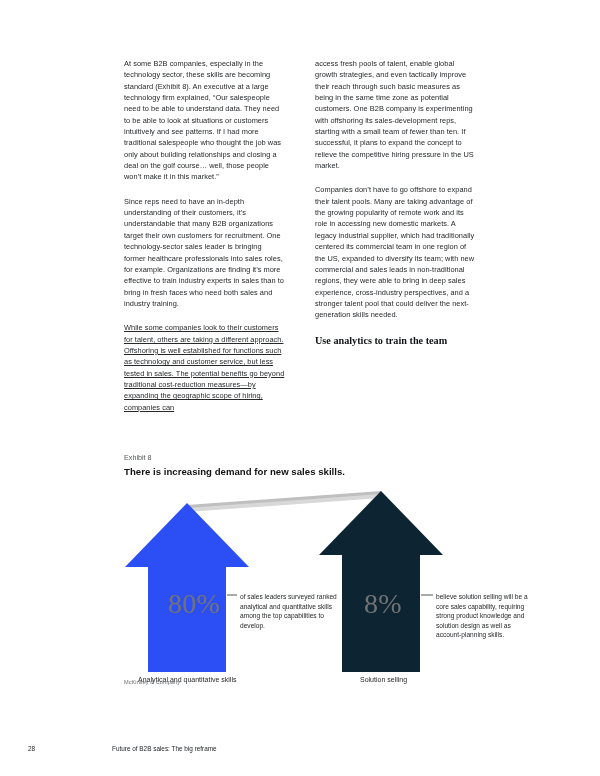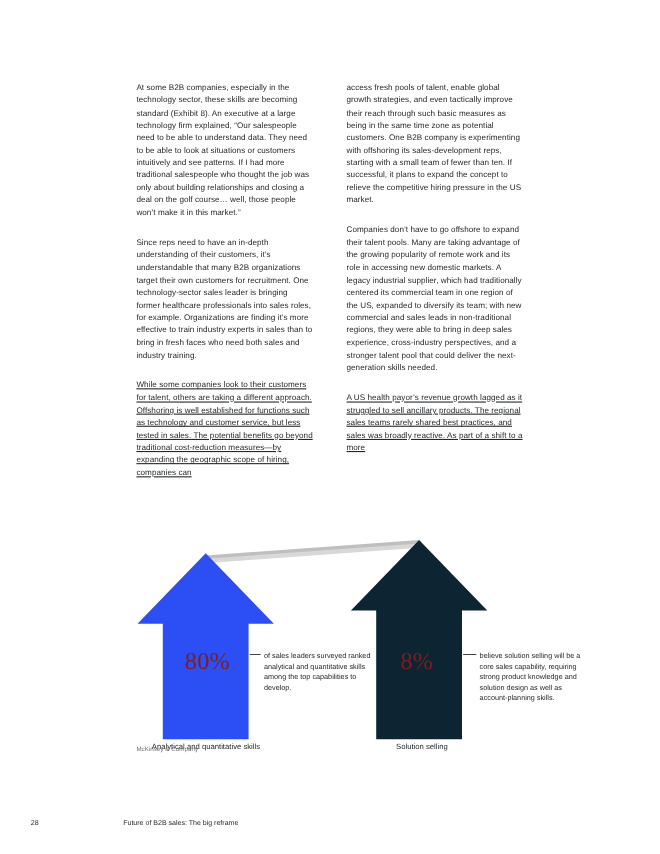--- a/index.html
+++ b/index.html
@@ -28,21 +28,21 @@
     left: 124px;
     top: 58px;
     width: 352px;
     display: flex;
     gap: 30px;
   }
   .col {
     width: 161px;
   }
   .col p {
-    margin: 16px 0 13px 0;
+    margin: 0 0 13px 0;
     font-size: 7.4px;
     line-height: 11.35px;
     color: #26282a;
     letter-spacing: 0.005em;
     text-align: left;
   }
   .col p:last-child { margin-bottom: 0; text-decoration: underline; }
 
   .subhead {
     margin: 4px 0 3px 0;
@@ -84,22 +84,22 @@
   }
   .chart svg {
     position: absolute;
     left: 0;
     top: 0;
   }
 
   .pct {
     position: absolute;
     font-family: "Liberation Serif", serif;
-    font-size: 22px;
-    color: #7f1d1d;
+    font-size: 28px;
+    color: #737373;
     letter-spacing: 0.01em;
     white-space: nowrap;
   }
   .pct-left  { left: 44px;  top: 101px; }
   .pct-right { left: 240px; top: 101px; }
 
   .callout {
     position: absolute;
     font-size: 6.6px;
     line-height: 9.6px;
@@ -160,25 +160,29 @@
 
     <div class="col">
       <p>At some B2B companies, especially in the technology sector, these skills are becoming standard (Exhibit 8). An executive at a large technology firm explained, “Our salespeople need to be able to understand data. They need to be able to look at situations or customers intuitively and see patterns. If I had more traditional salespeople who thought the job was only about building relationships and closing a deal on the golf course… well, those people won’t make it in this market.”</p>
       <p>Since reps need to have an in-depth understanding of their customers, it’s understandable that many B2B organizations target their own customers for recruitment. One technology-sector sales leader is bringing former healthcare professionals into sales roles, for example. Organizations are finding it’s more effective to train industry experts in sales than to bring in fresh faces who need both sales and industry training.</p>
       <p>While some companies look to their customers for talent, others are taking a different approach. Offshoring is well established for functions such as technology and customer service, but less tested in sales. The potential benefits go beyond traditional cost-reduction measures—by expanding the geographic scope of hiring, companies can</p>
     </div>
 
     <div class="col">
       <p>access fresh pools of talent, enable global growth strategies, and even tactically improve their reach through such basic measures as being in the same time zone as potential customers. One B2B company is experimenting with offshoring its sales-development reps, starting with a small team of fewer than ten. If successful, it plans to expand the concept to relieve the competitive hiring pressure in the US market.</p>
       <p>Companies don’t have to go offshore to expand their talent pools. Many are taking advantage of the growing popularity of remote work and its role in accessing new domestic markets. A legacy industrial supplier, which had traditionally centered its commercial team in one region of the US, expanded to diversify its team; with new commercial and sales leads in non-traditional regions, they were able to bring in deep sales experience, cross-industry perspectives, and a stronger talent pool that could deliver the next-generation skills needed.</p>
-      <p>A US health payor’s revenue growth lagged as it struggled to sell ancillary products. The regional sales teams rarely shared best practices, and sales was broadly reactive. As part of a shift to a more</p>
+      <h2 class="subhead">Use analytics to train the team</h2>
     </div>
 
   </div>
 
+  <div class="exhibit">
+    <div class="exhibit-label">Exhibit 8</div>
+    <div class="exhibit-title">There is increasing demand for new sales skills.</div>
+  </div>
 
   <div class="chart">
 
     <svg width="420" height="210" viewBox="0 0 420 210">
 
       <polygon points="63,18 257,4 257,10 63,24" fill="#BFBFBF"></polygon>
       <polygon points="63,21 257,7 257,11 63,25" fill="#D8D8D8"></polygon>
 
       <polygon points="63,16 125,80 102,80 102,185 24,185 24,80 1,80" fill="#2B4FF5"></polygon>
 

